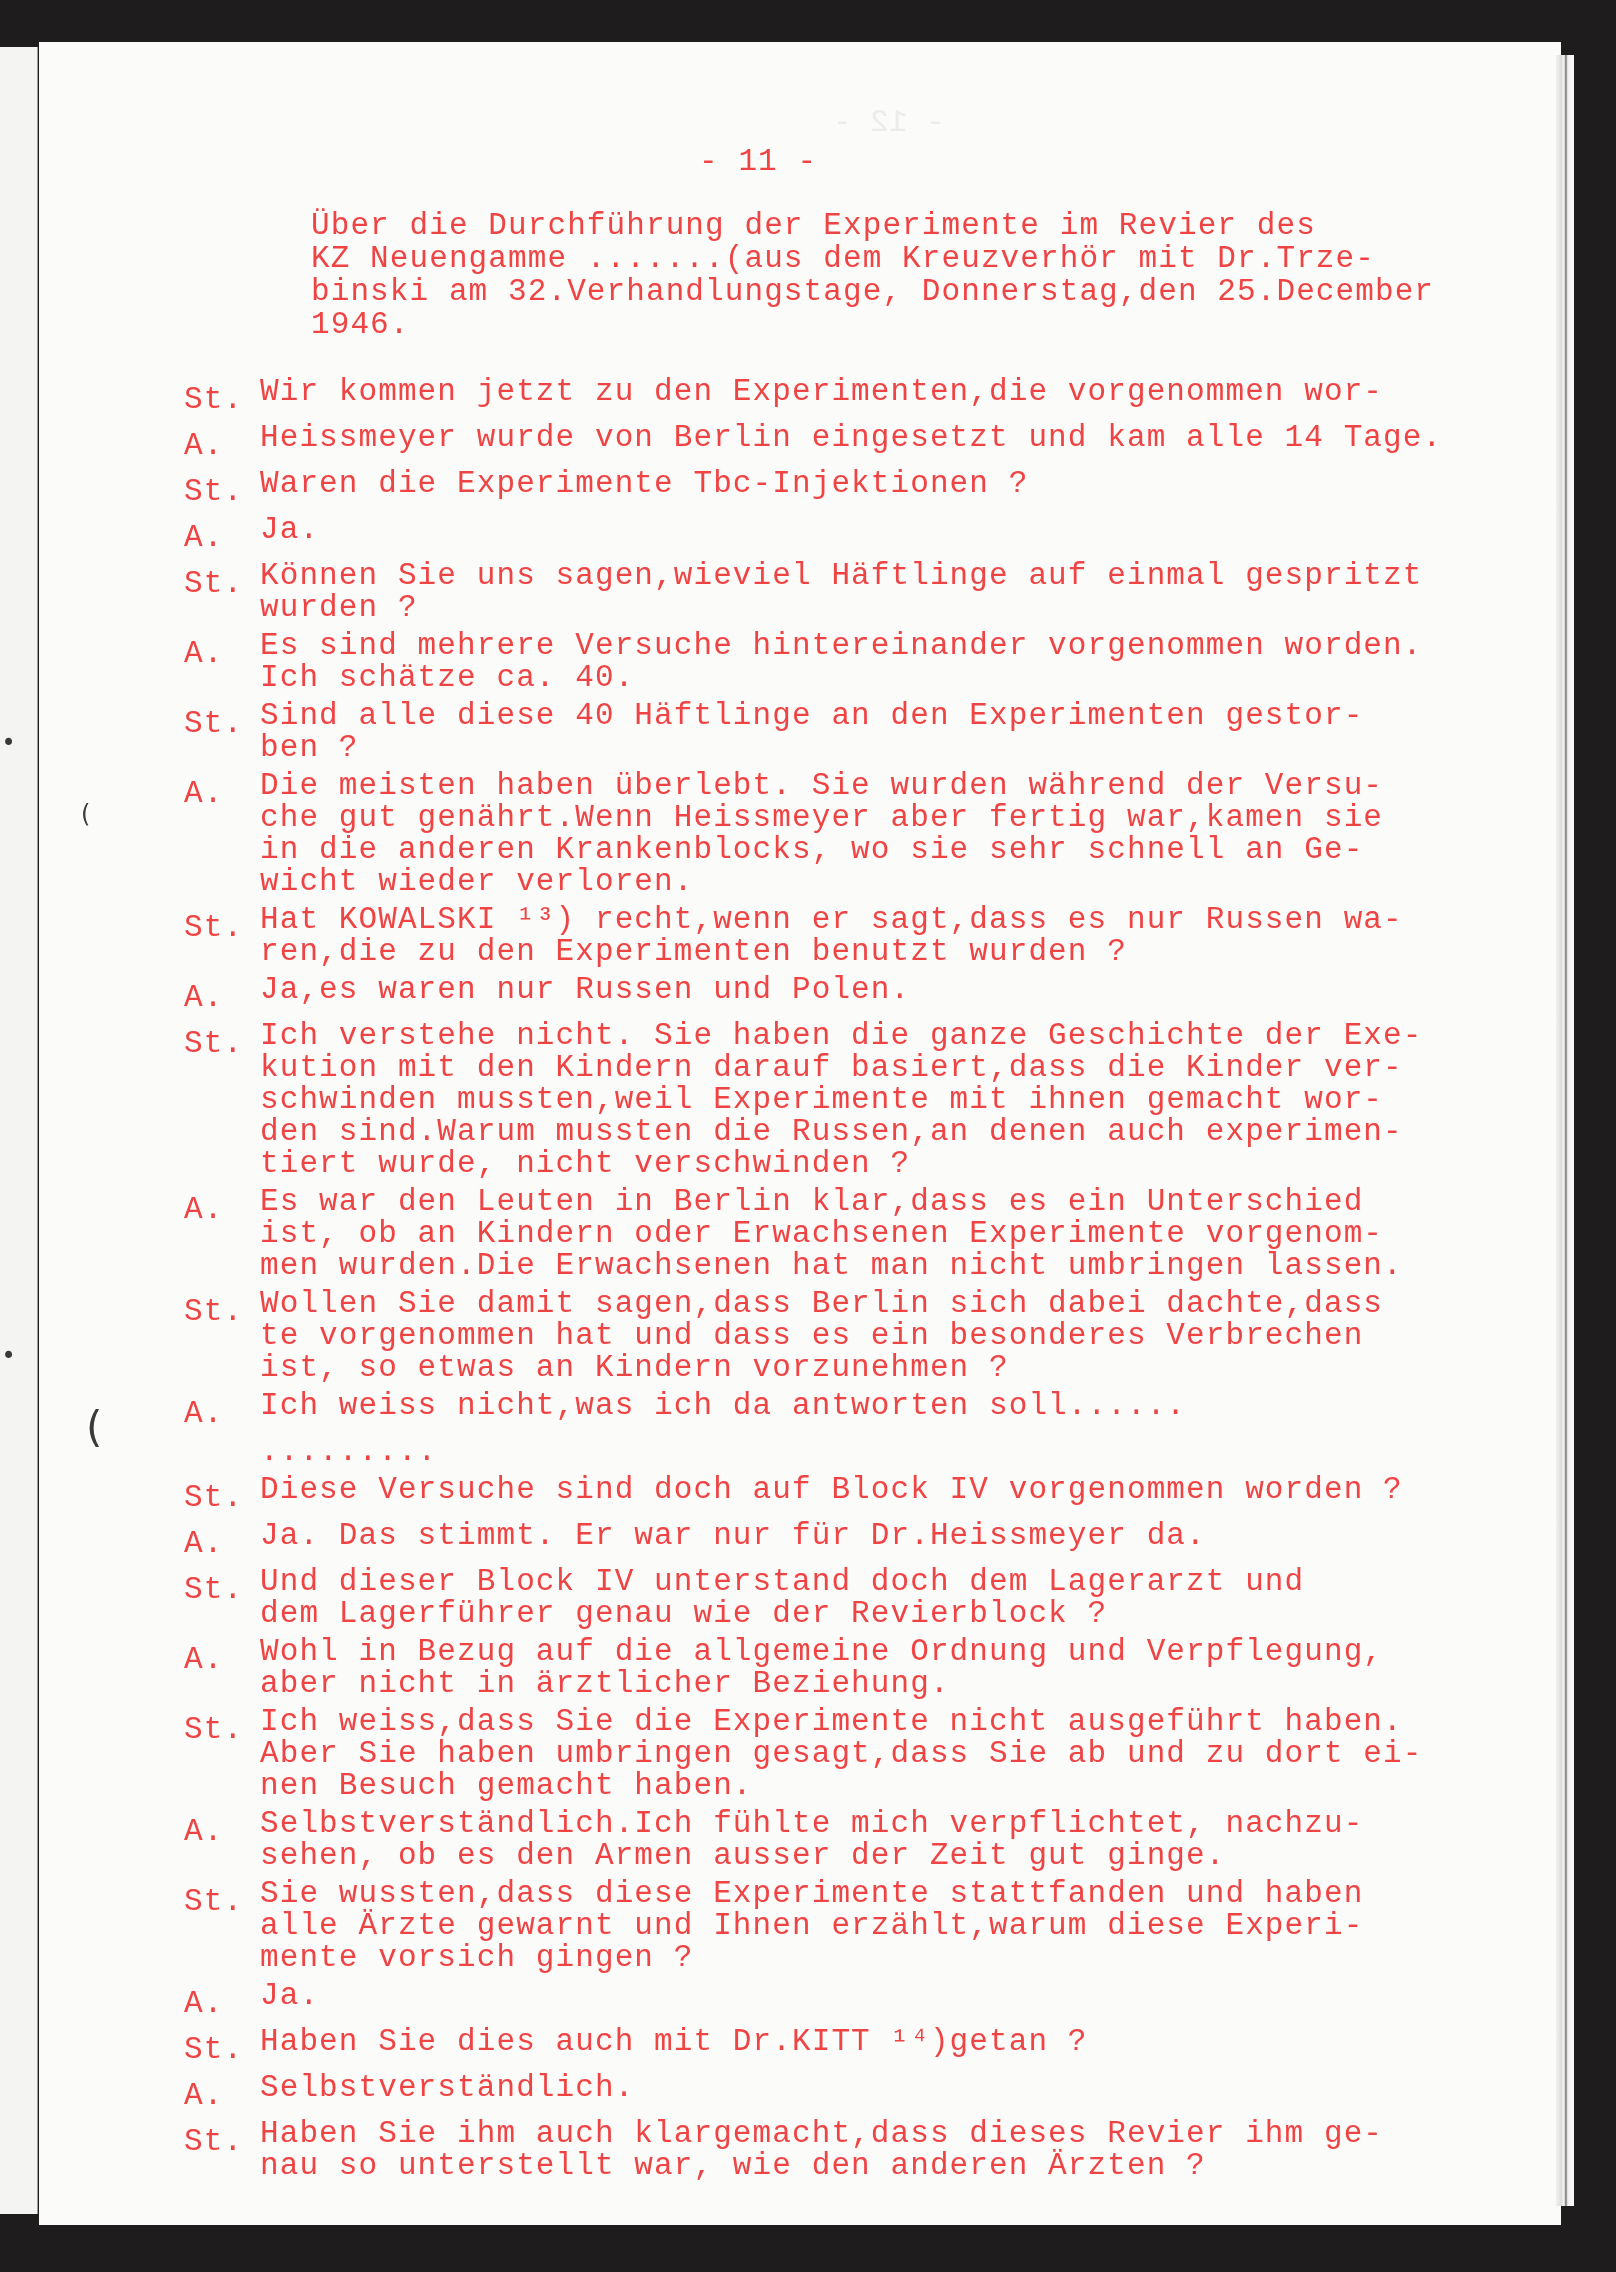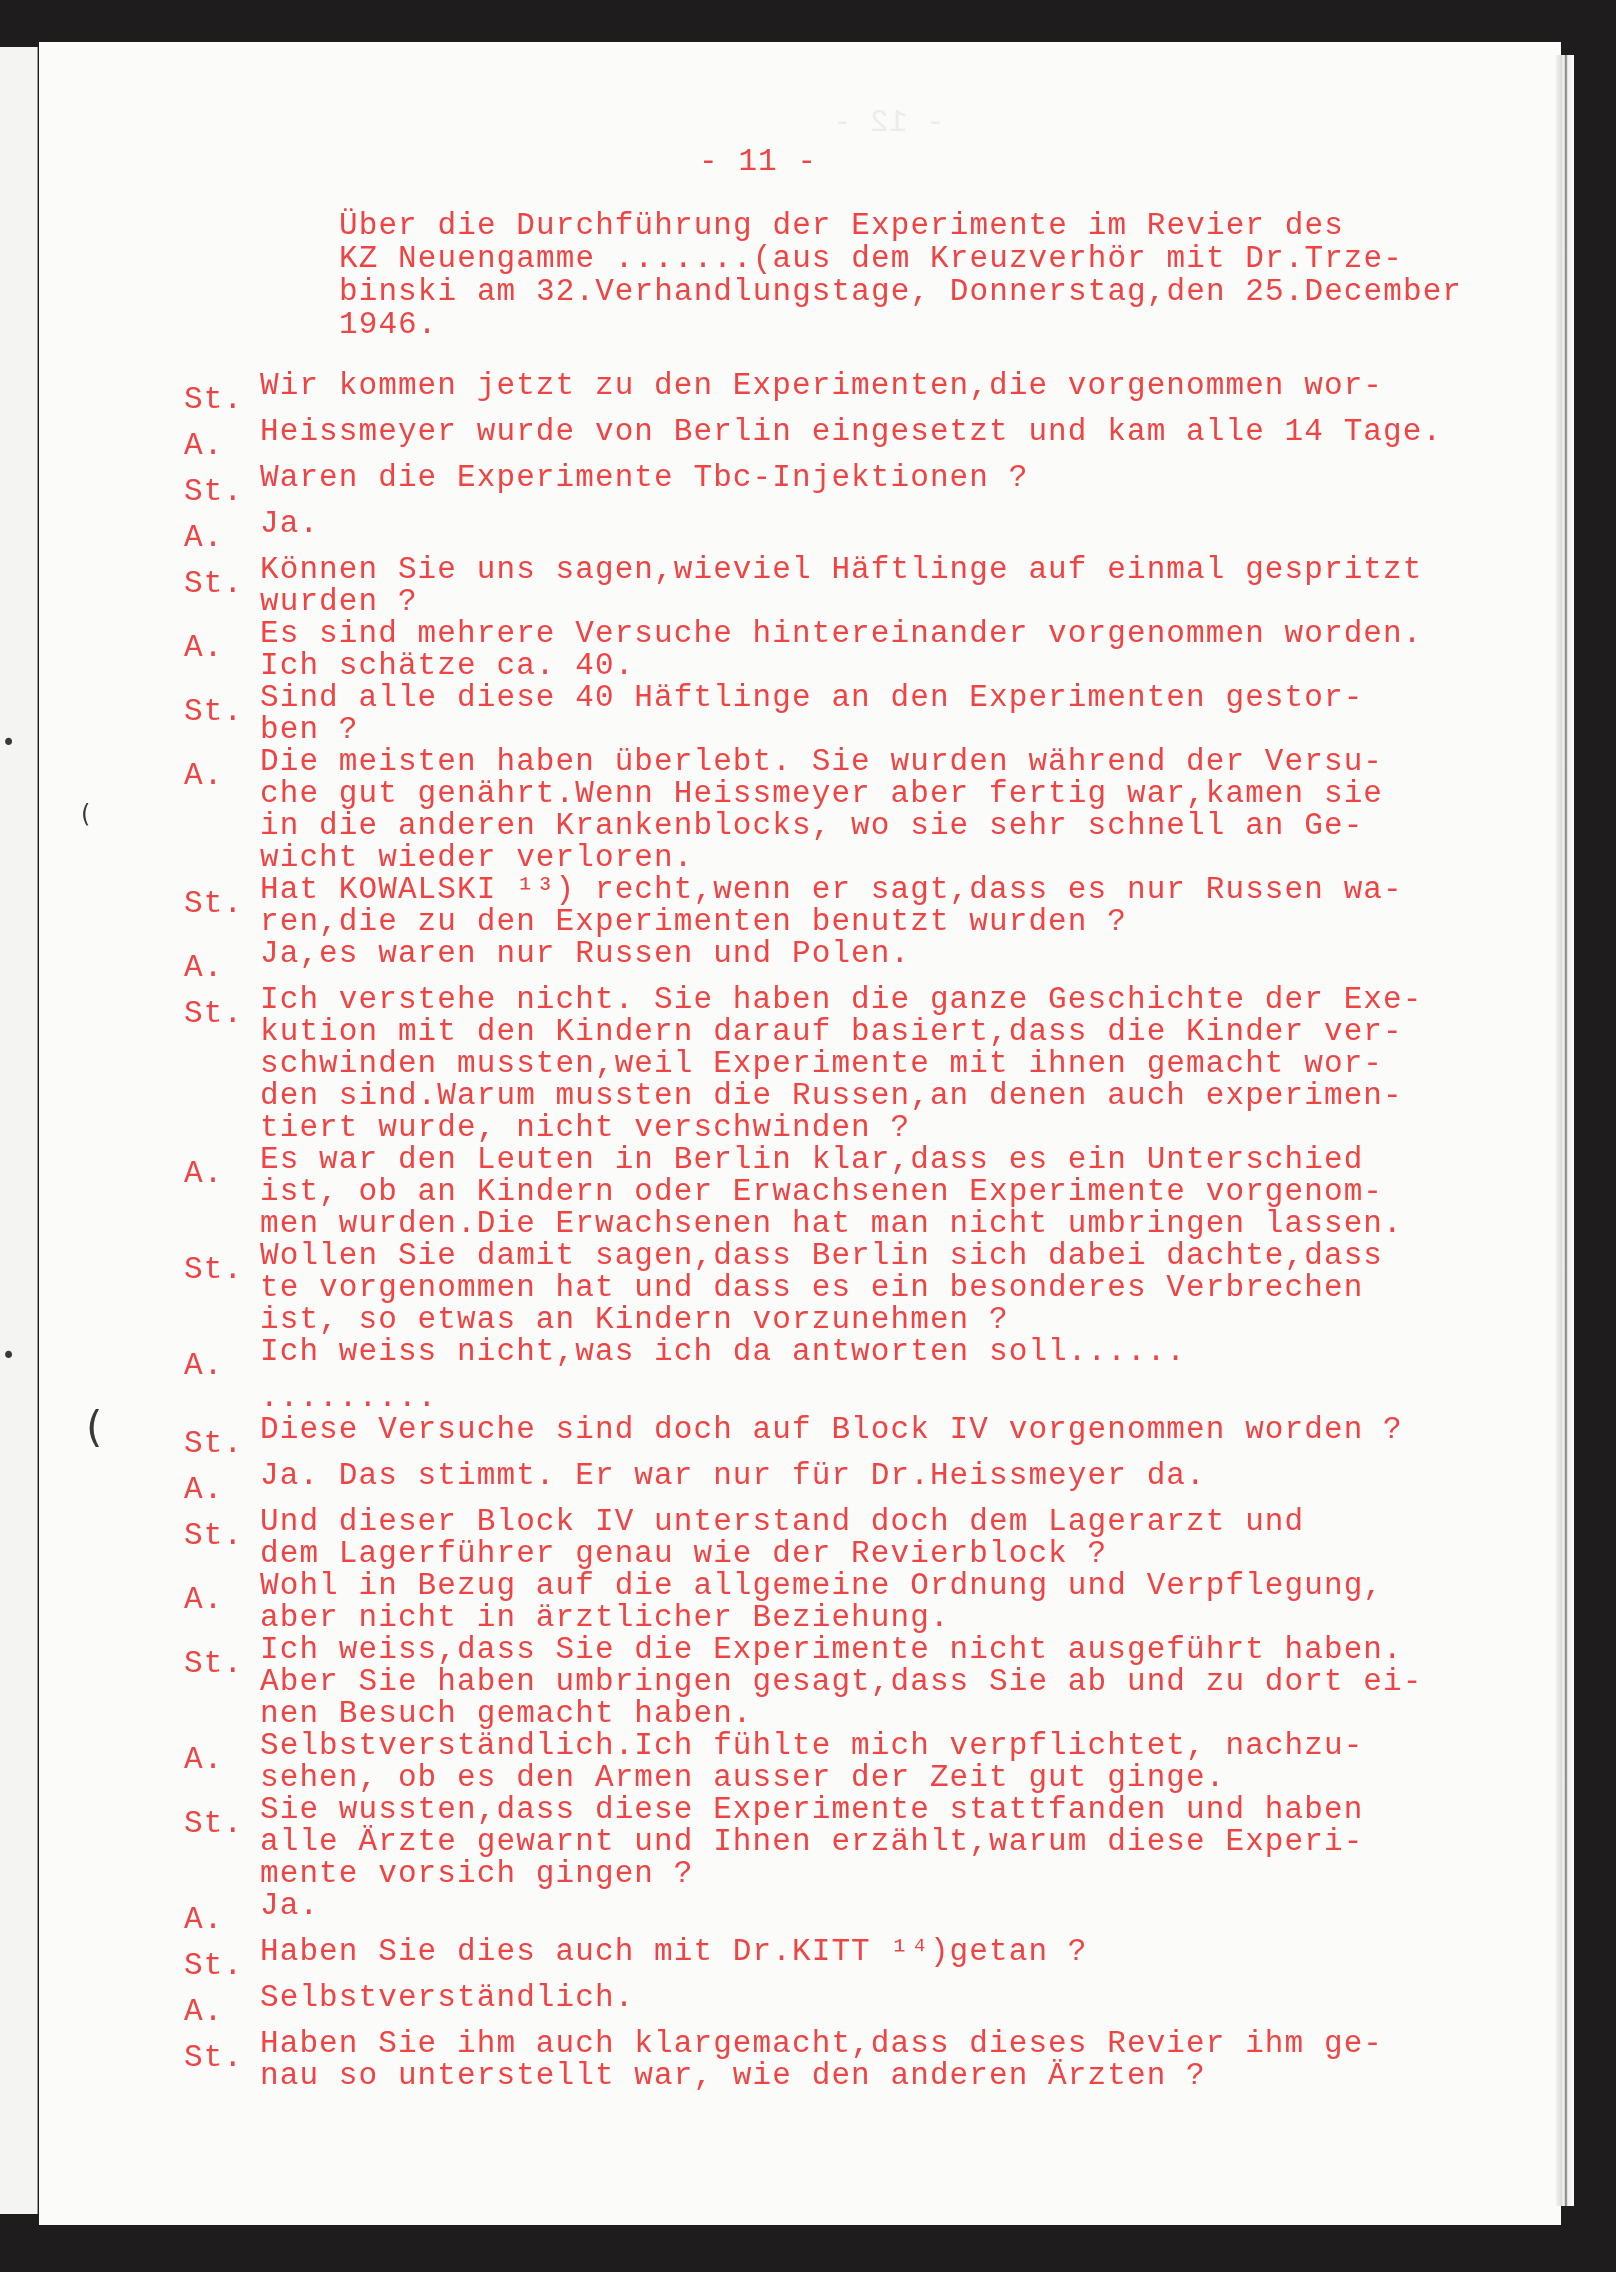--- a/index.html
+++ b/index.html
@@ -22,27 +22,27 @@
   .typed {
     font-family:"Liberation Mono","DejaVu Sans Mono",monospace;
     color:#ef4444; font-size:31px; letter-spacing:1.1px;
   }
   .page-number {
     position:absolute; left:699px; top:144px; white-space:pre;
   }
   .heading {
     position:absolute; left:311px; top:209px; width:1075px; line-height:33px;
   }
-  .heading .hl { display:block; white-space:pre;margin-left:28px; }
+  .heading .hl { display:block; white-space:pre; }
   .dialogue {
     position:absolute; left:184px; top:370px; width:1261px; line-height:32px;
   }
   .entry { display:flex; }
   .speaker { width:76px; flex:none; white-space:pre;margin-top:14px; }
-  .lines { flex:1; }
+  .lines { flex:1;margin-top:6px; }
   .lines .ln { display:block; white-space:pre; }
   .margin-mark {
     position:absolute; font-family:"DejaVu Sans",sans-serif; color:#3a3a3a;
   }
   .ghost {
     position:absolute; font-family:"Liberation Mono",monospace;
     font-size:31px; color:#ececea; white-space:pre; transform:scaleX(-1);
   }
 </style>
 </head>

